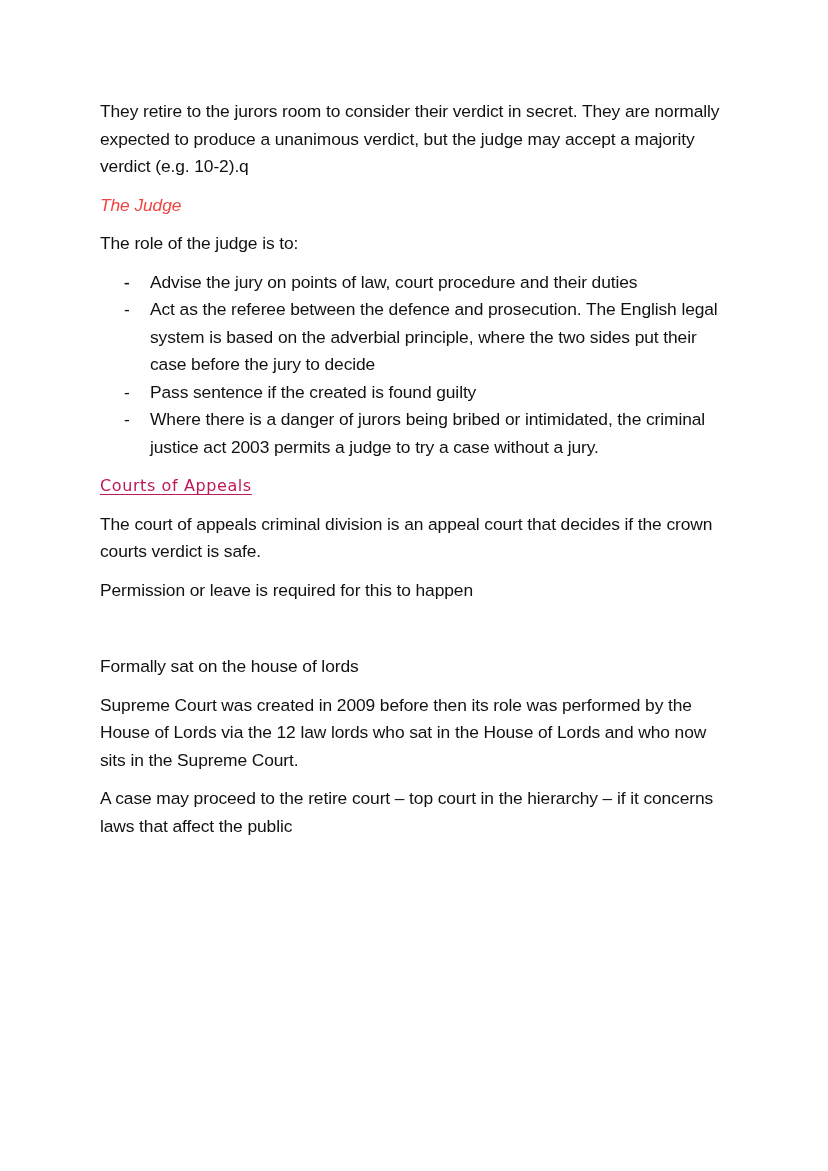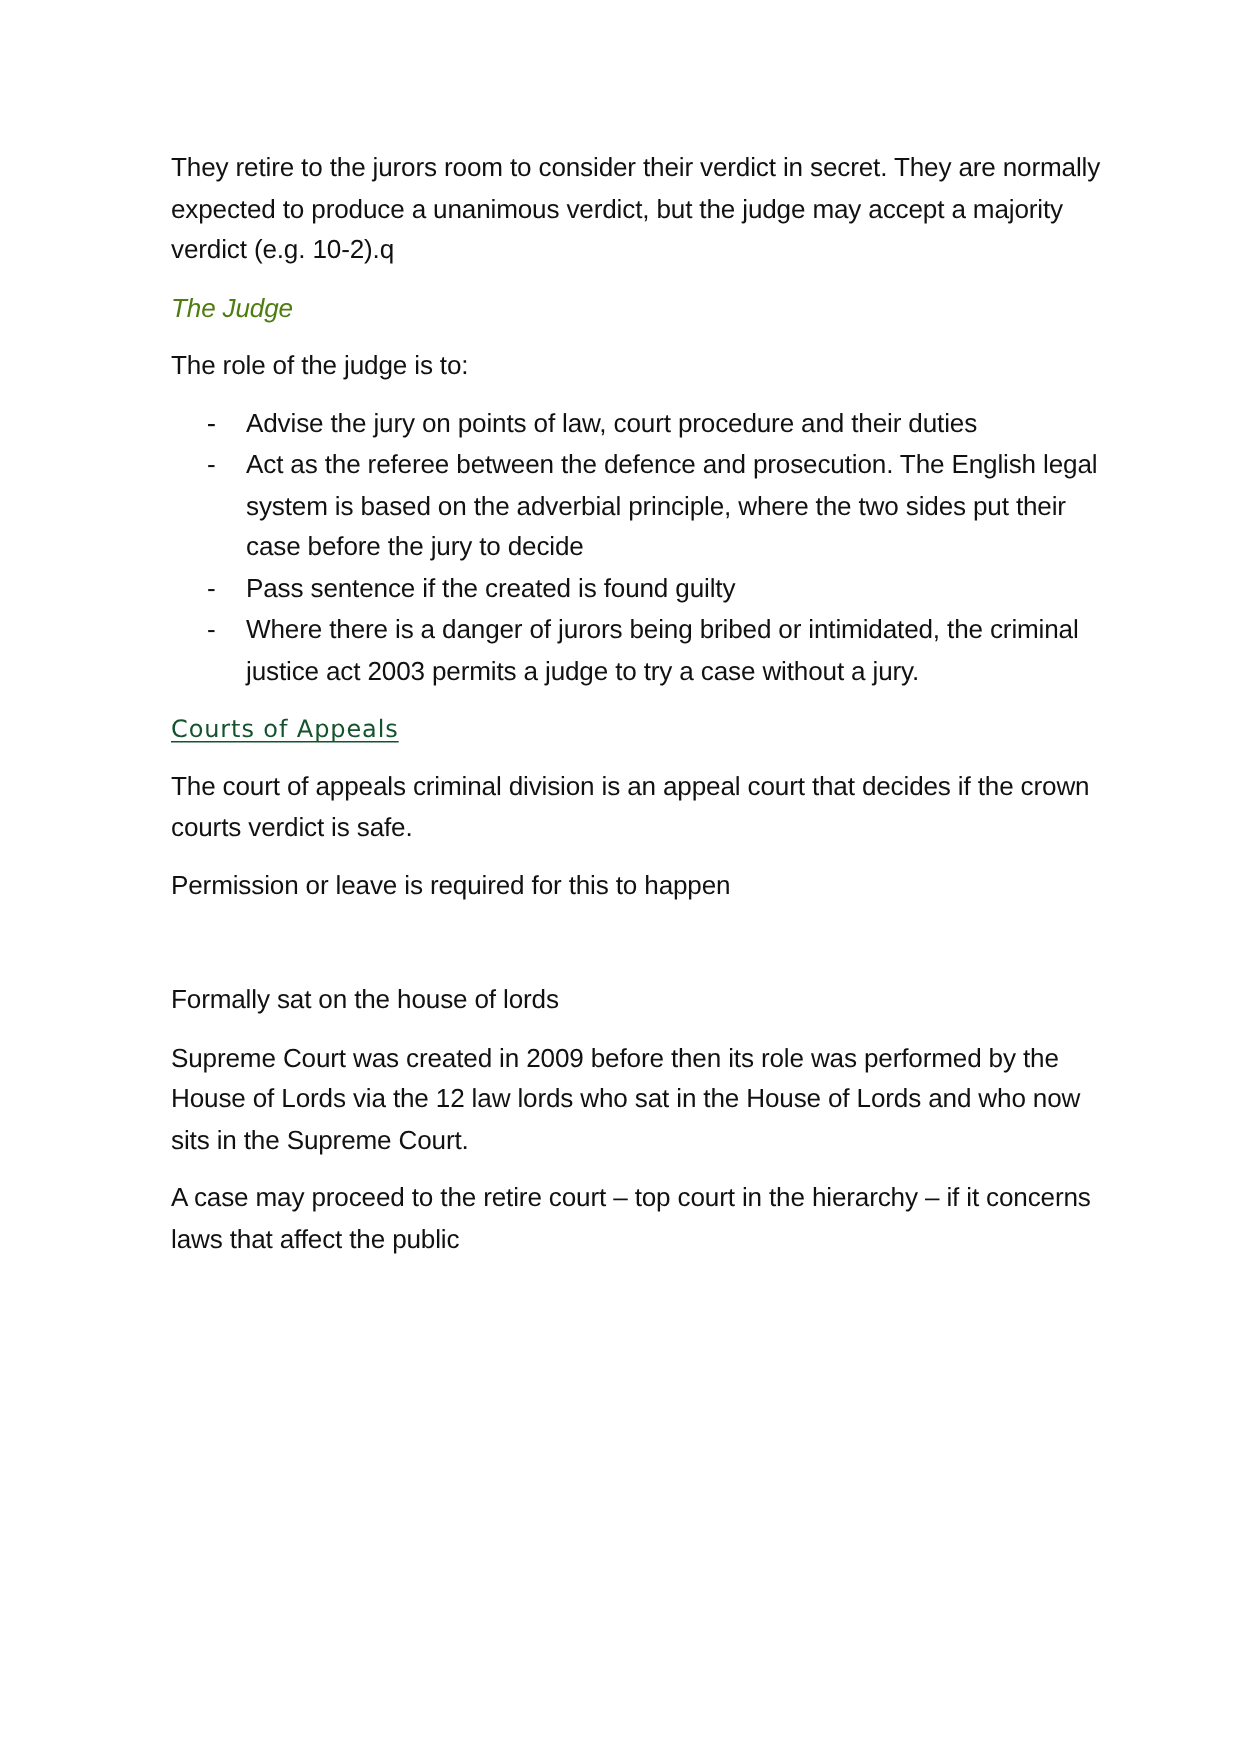--- a/index.html
+++ b/index.html
@@ -1,26 +1,26 @@
 <!DOCTYPE html>
 <html><head>
   <meta charset="utf-8">
   <style>
     html, body { margin: 0; padding: 0; background: #ffffff; }
     body { width: 828px; height: 1171px; position: relative; overflow: hidden; }
     .page {
-      position: absolute; left: 114px; top: 98px; width: 630px;
+      position: absolute; left: 100px; top: 98px; width: 630px;
       font-family: "Liberation Sans", sans-serif;
       font-size: 17.4px; line-height: 27.5px; color: #111111;
       letter-spacing: -0.1px;
     }
     p { margin: 0 0 11px 0; }
-    .subhead-italic { font-style: italic; color: #4d7c0f; margin-bottom: 11px; }
+    .subhead-italic { font-style: italic; color: #ef4444; margin-bottom: 11px; }
     .subhead-link {
-      color: #14532d; text-decoration: underline; text-underline-offset: 3px;
+      color: #be185d; text-decoration: underline; text-underline-offset: 3px;
       text-decoration-thickness: 1px; letter-spacing: 0.6px; margin-bottom: 11px;
       font-family: "DejaVu Sans", sans-serif; font-size: 16px;
     }
     ul.dash { list-style: none; padding: 0; margin: 0 0 11px 0; }
     ul.dash li { position: relative; padding-left: 50px; }
     ul.dash li .bullet { position: absolute; left: 24px; top: 0; }
     .gap { height: 38px; }
   </style>
 </head>
 <body>

